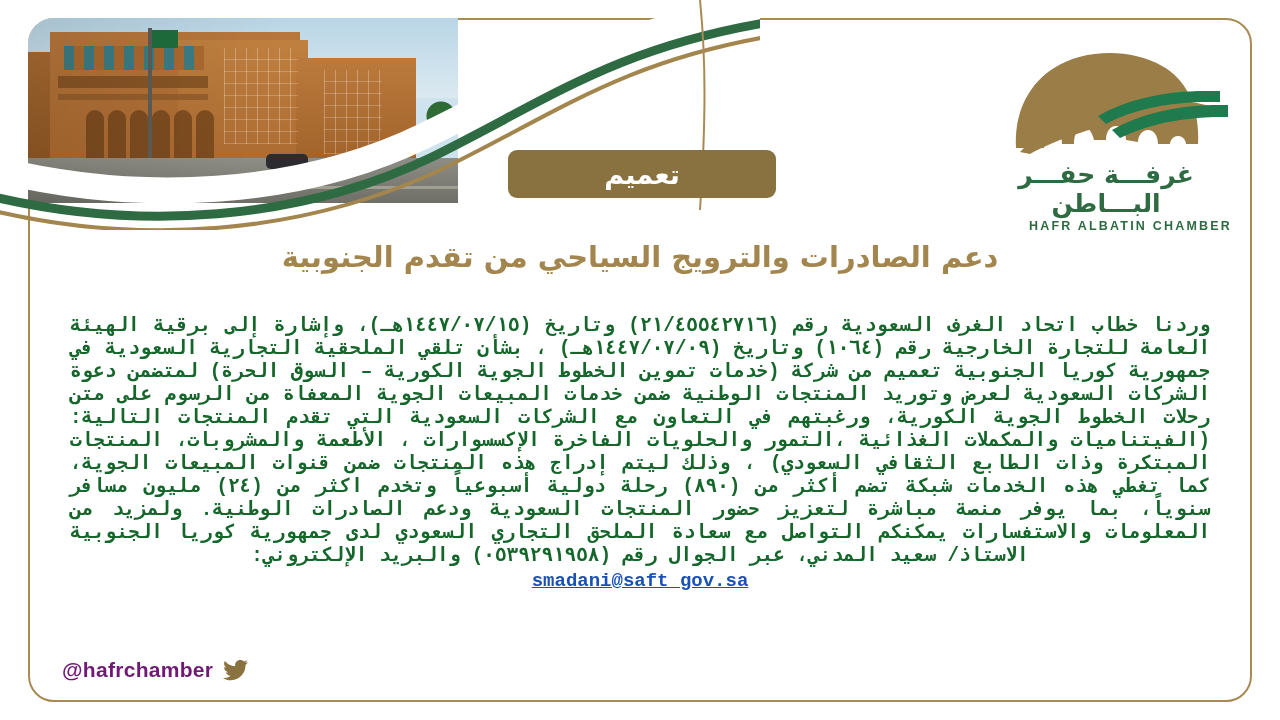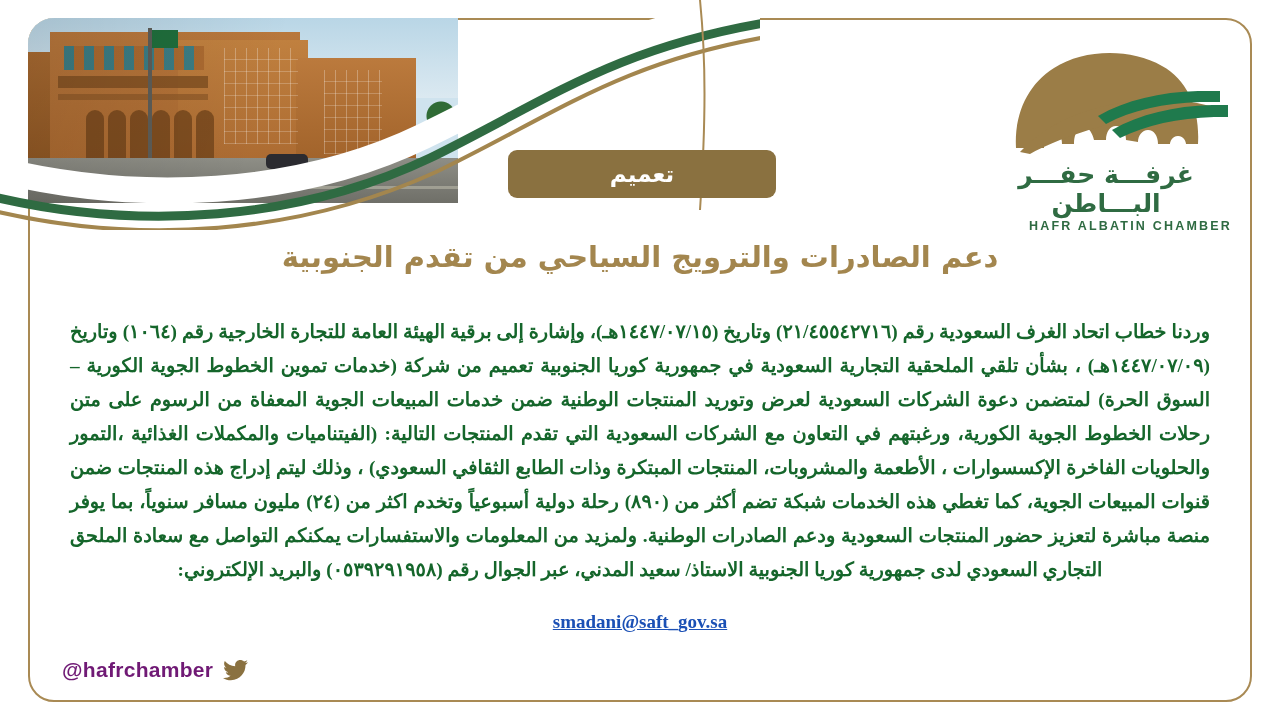--- a/index.html
+++ b/index.html
@@ -81,45 +81,45 @@
     letter-spacing:2.2px;margin-top:1px;font-family:"Liberation Sans",sans-serif;
   }
 
   
   .badge{
     position:absolute;left:508px;top:150px;width:268px;height:48px;
     background:#8A7140;border-radius:9px;
     display:flex;align-items:center;justify-content:center;
   }
   .badge span{
-    color:#ffffff;font-size:23px;font-weight:bold;
+    color:#ffffff;font-size:27px;font-weight:bold;
     font-family:"DejaVu Sans","Liberation Sans",sans-serif;
   }
 
   
   .heading{
     position:absolute;left:64px;right:64px;top:240px;
     text-align:center;color:#A3864E;
     font-size:29px;font-weight:bold;
     font-family:"DejaVu Sans","Liberation Sans",sans-serif;
   }
 
   
   .body-text{
     position:absolute;left:70px;right:70px;top:315px;
     color:#15662B;
-    font-size:19.3px;line-height:34px;
+    font-size:19.3px;line-height:23px;
     font-weight:bold;
     text-align:justify;
     text-align-last:center;
-    font-family:Liberation Serif, serif;
+    font-family:Liberation Mono, monospace;
     direction:rtl;
   }
   .body-text p{margin:0;}
-  .body-text .ltr-mail{direction:ltr;display:block;text-align:center;margin-top:18px;}
+  .body-text .ltr-mail{direction:ltr;display:block;text-align:center;margin-top:2px;}
   .mail{
     color:#1b50b5;text-decoration:underline;font-size:19px;font-weight:bold;
   }
 
   
   .handle{
     position:absolute;left:62px;bottom:38px;display:flex;align-items:center;gap:10px;
   }
   .handle .bird{width:26px;height:22px;display:block;}
   .handle .txt{

